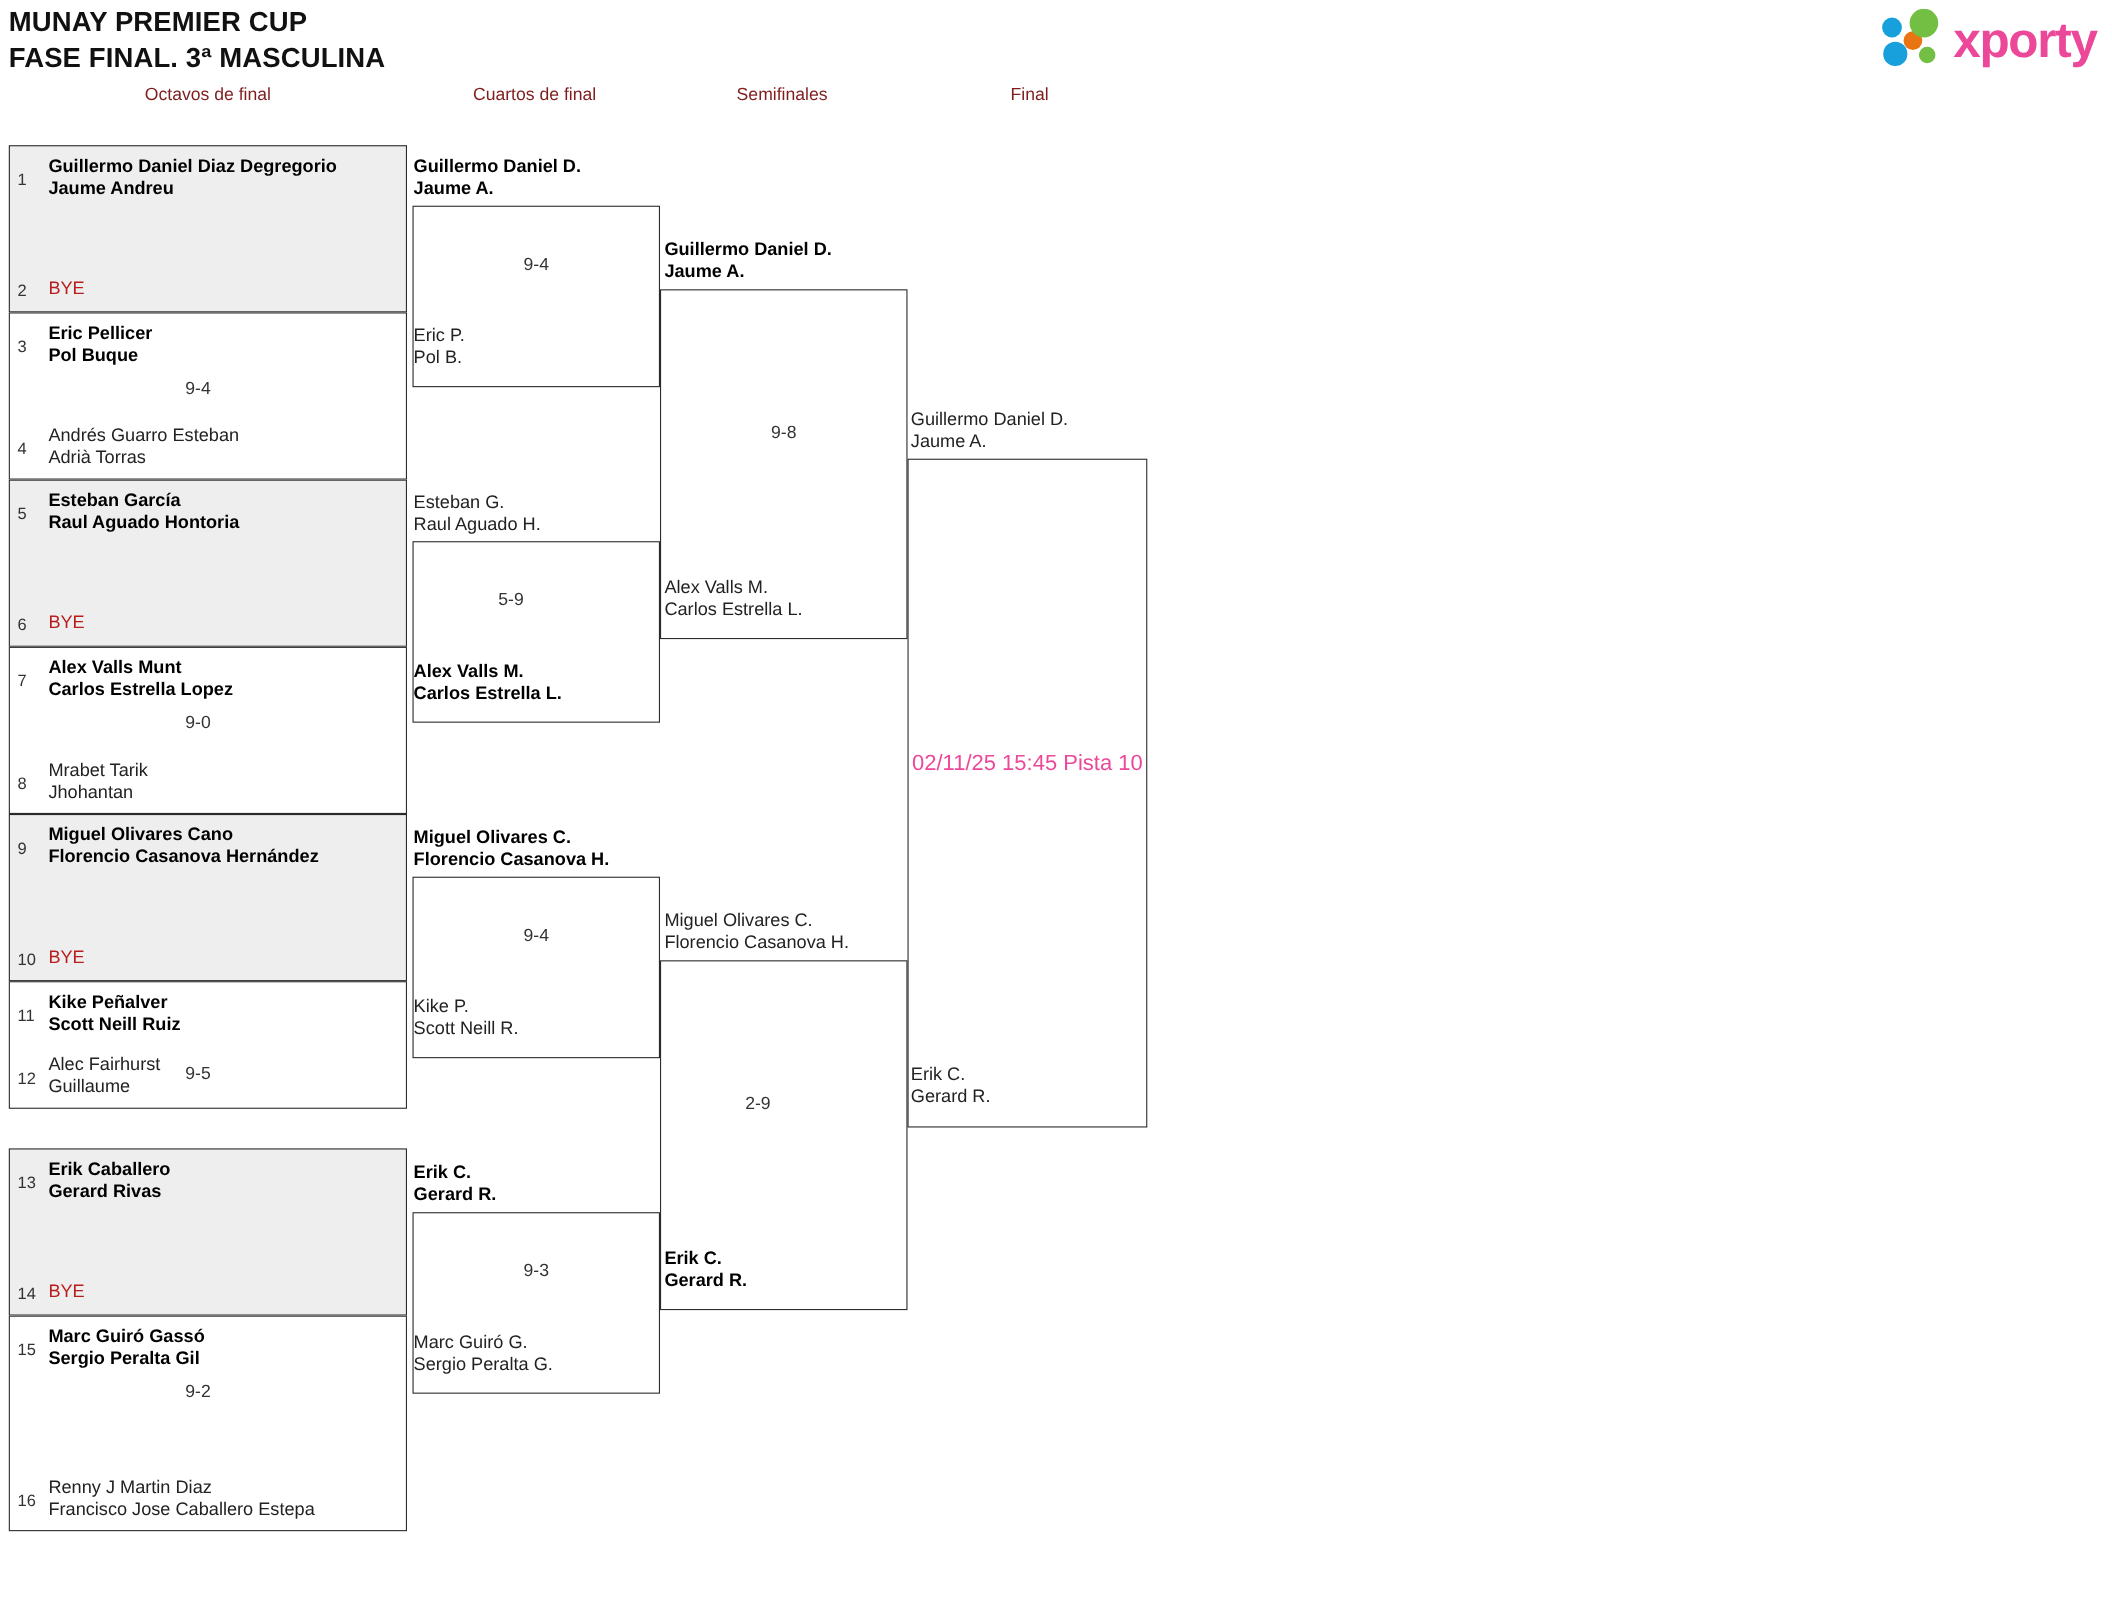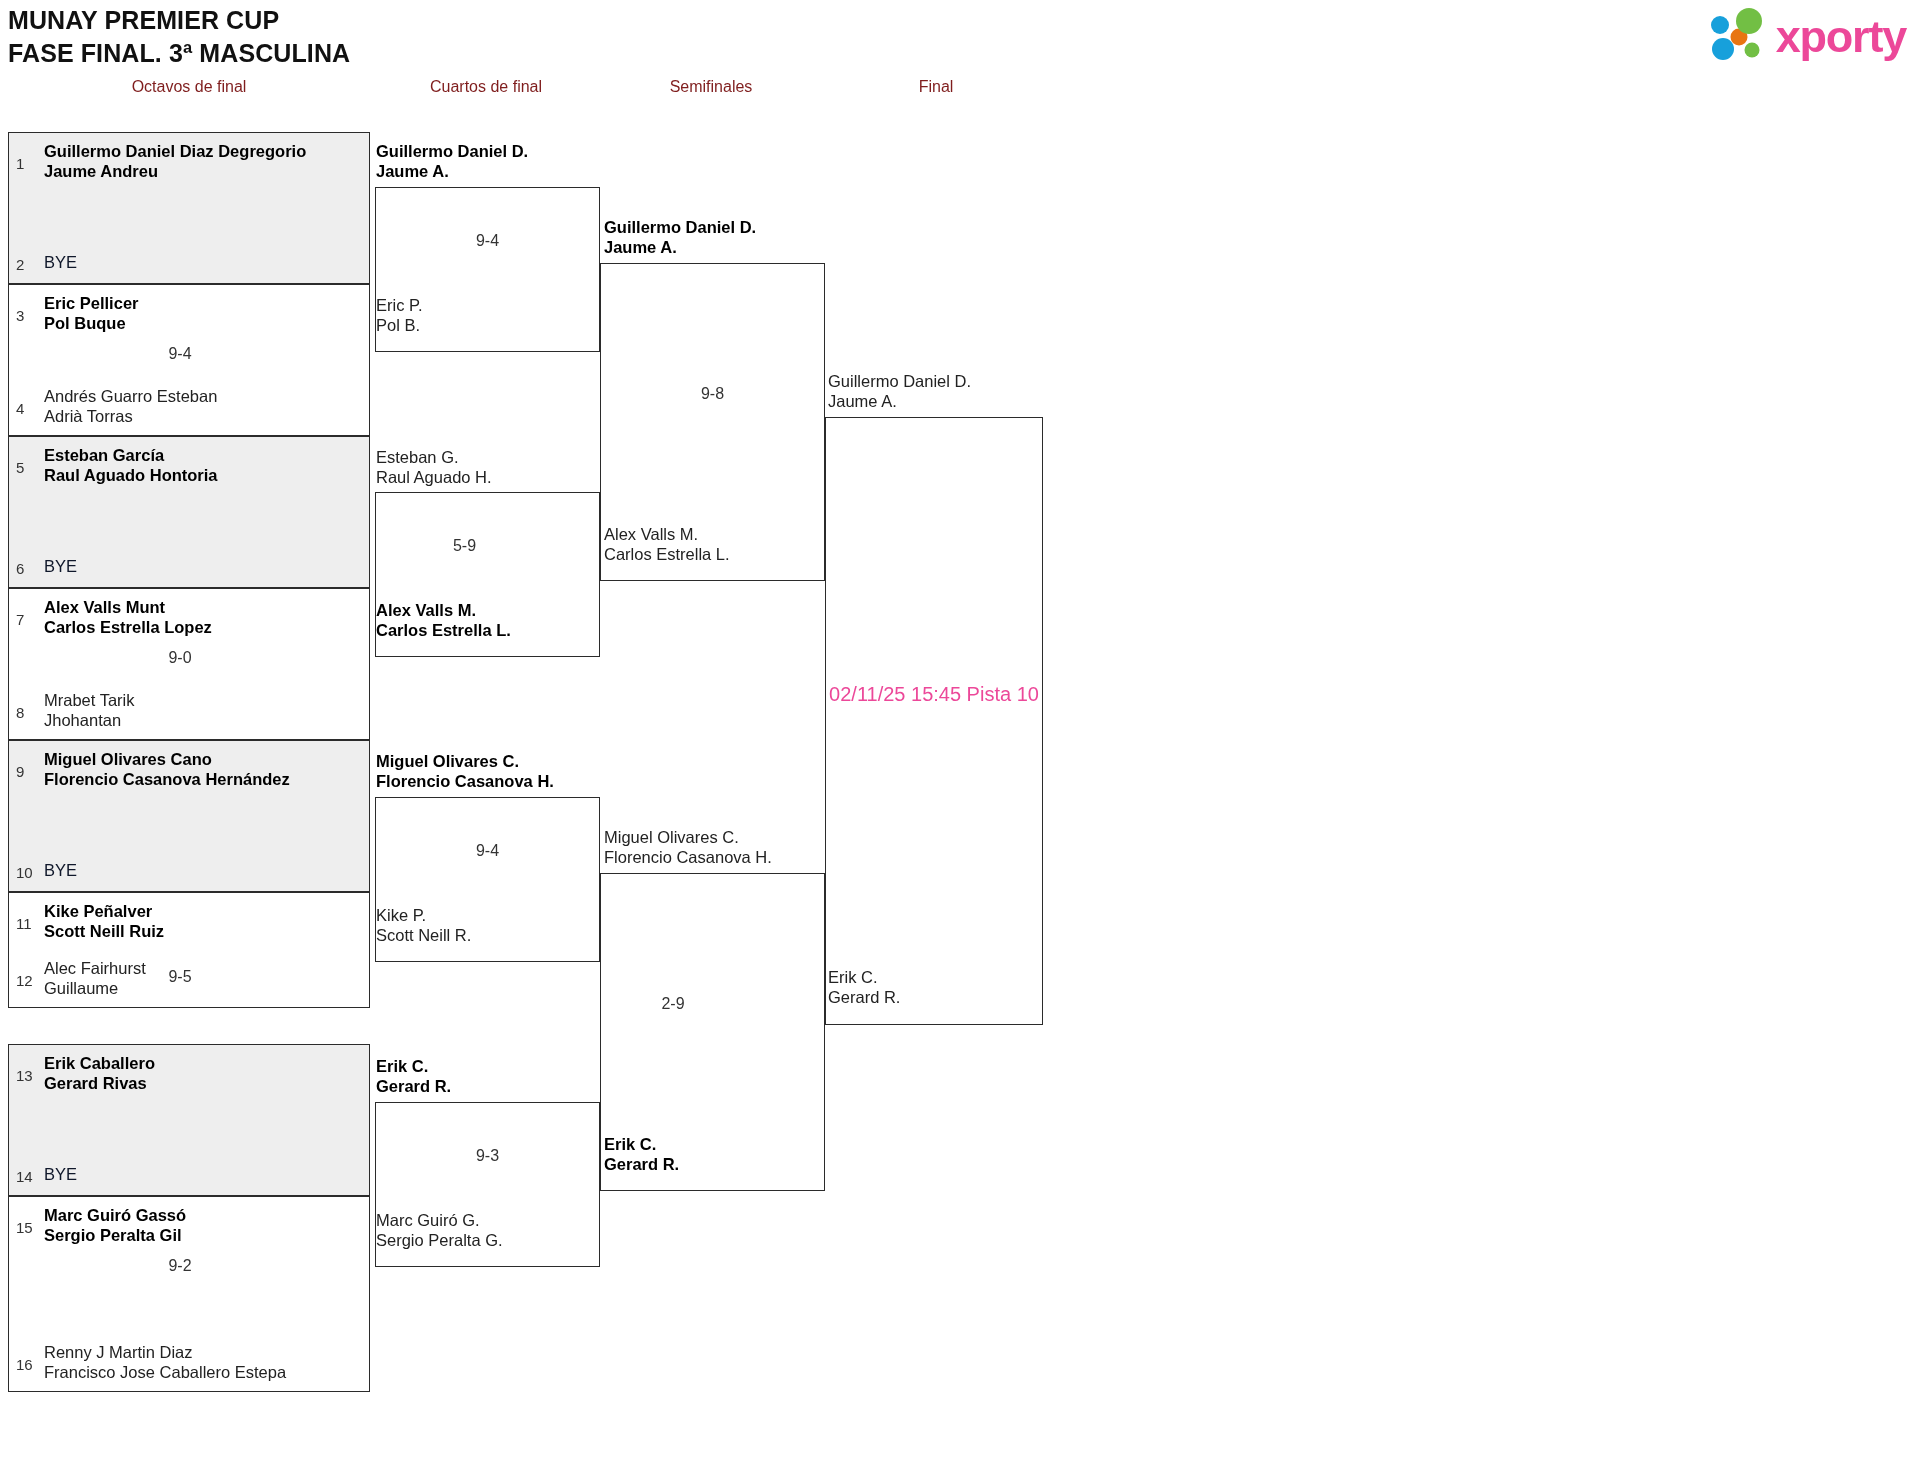--- a/index.html
+++ b/index.html
@@ -105,21 +105,21 @@
   .seed.two-line { padding-top: 12px; }
 
   .team {
     font-size: 16.5px;
     line-height: 19.5px;
     color: #222;
     white-space: nowrap;
   }
   .team .ln { display: block; }
   .team.winner { font-weight: 700; color: #000; }
-  .team.bye { color: #0f172a; padding-top: 2px; text-align: center; }
+  .team.bye { color: #b91c1c; padding-top: 2px; text-align: center; }
 
   .r1-score {
     position: absolute;
     left: 0;
     right: 0;
     text-align: center;
     font-size: 16px;
     color: #333;
     padding-right: 18px;
     box-sizing: border-box;
@@ -378,21 +378,21 @@
   <div class="slot-label" style="left:604px;top:525px;">
     <span class="ln">Alex Valls M.</span>
       <span class="ln">Carlos Estrella L.</span>
   </div>
 
   <div class="slot-label" style="left:604px;top:828px;">
     <span class="ln">Miguel Olivares C.</span>
       <span class="ln">Florencio Casanova H.</span>
   </div>
   <div class="bracket-box" style="left:600px;top:873px;width:225px;height:318px;"></div>
-  <div class="box-score" style="left:568px;top:995px;width:210px;">2-9</div>
+  <div class="box-score" style="left:584px;top:995px;width:210px;">2-9</div>
   <div class="slot-label winner" style="left:604px;top:1135px;">
     <span class="ln">Erik C.</span>
       <span class="ln">Gerard R.</span>
   </div>
 
   <div class="slot-label" style="left:828px;top:372px;">
     <span class="ln">Guillermo Daniel D.</span>
       <span class="ln">Jaume A.</span>
   </div>
   <div class="bracket-box" style="left:825px;top:417px;width:218px;height:608px;"></div>

